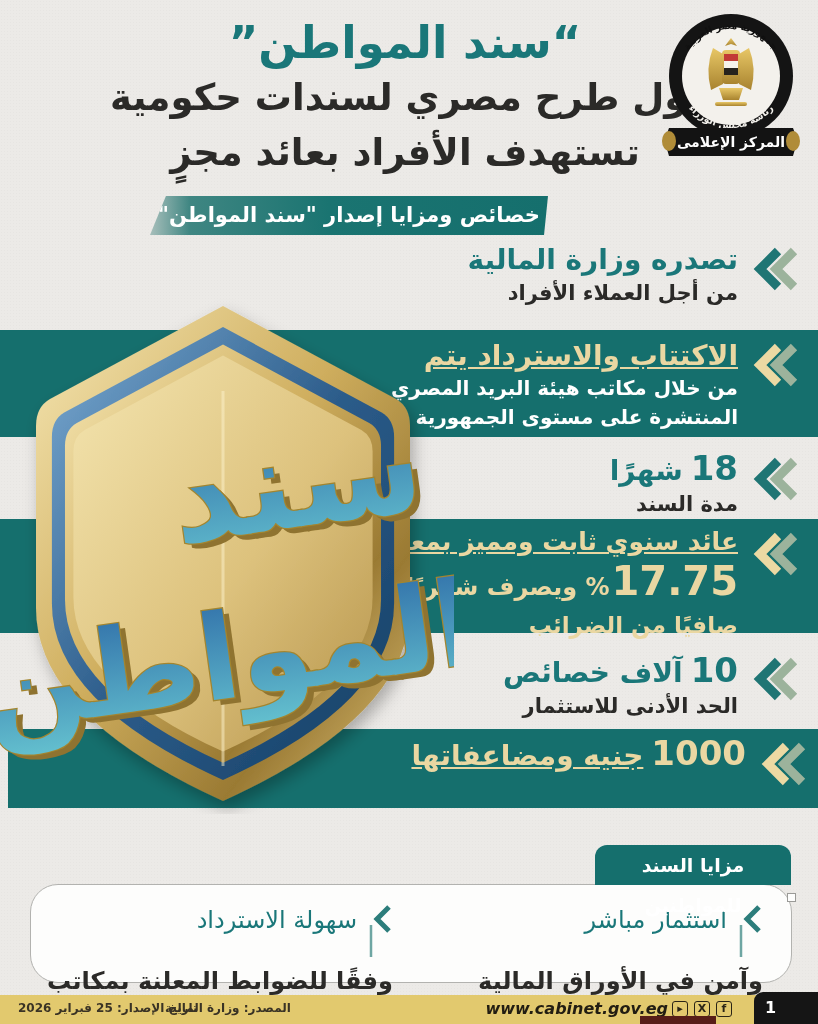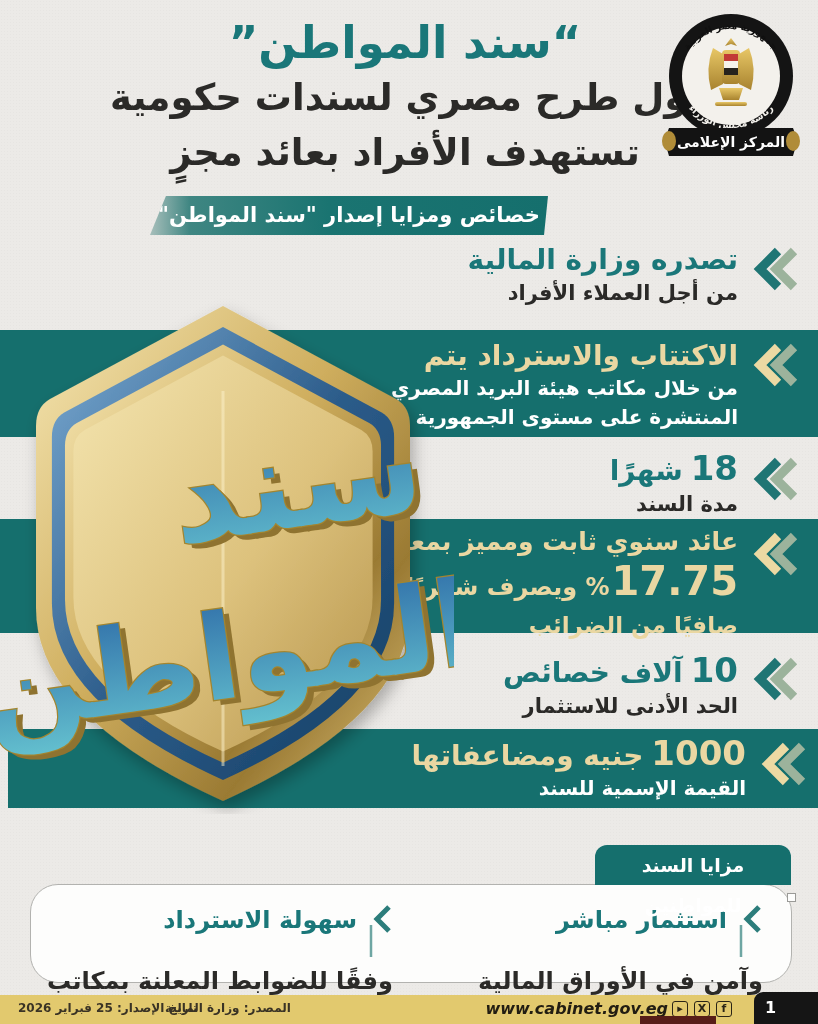--- a/index.html
+++ b/index.html
@@ -23,21 +23,21 @@
   .section-banner{position:absolute;left:150px;top:196px;width:398px;height:39px;
     background:linear-gradient(90deg,#a8bfbb 0%,#3f8682 10%,#1a7471 45%,#156f6d 100%);
     clip-path:polygon(4% 0,100% 0,99% 100%,0 100%);
     color:var(--white);font-weight:bold;font-size:21px;line-height:39px;text-align:center;direction:rtl;}
   
   .row{position:absolute;left:0;width:818px;direction:rtl;text-align:right;}
   .row .txt{padding:0 80px 0 20px;}
   .band{background:var(--teal-dark);}
   .chev{position:absolute;right:18px;}
   .h-teal{color:var(--teal-text);font-weight:bold;font-size:28px;line-height:36px;}
-  .h-gold{color:var(--gold-text);font-weight:bold;font-size:28px;line-height:36px;}
+  .h-gold{color:var(--gold-text);font-weight:bold;font-size:28px;line-height:36px;text-decoration:underline;}
   .sub-ink{color:var(--ink);font-weight:bold;font-size:21px;line-height:30px;}
   .sub-white{color:var(--white);font-weight:bold;font-size:20px;line-height:29px;}
   .sub-gold{color:var(--gold-text);font-weight:bold;font-size:23px;line-height:32px;}
   .bignum{font-size:34px;display:inline-block;vertical-align:baseline;margin-left:8px;}
   .rate-num{font-size:40px;font-weight:bold;display:inline-block;vertical-align:baseline;}
   .rate-tail{display:inline-block;font-size:24px;font-weight:bold;direction:rtl;margin-right:2px;}
   #row1{top:242px;height:80px;} #row1 .chev{top:4px;}
   #row2{top:330px;height:107px;padding-top:8px;} #row2 .chev{top:12px;}
   #row3{top:450px;height:64px;} #row3 .chev{top:6px;}
   #row4{top:519px;height:114px;padding-top:6px;} #row4 .chev{top:12px;}
@@ -49,21 +49,21 @@
   
   .benefit-tab{position:absolute;right:27px;top:845px;width:196px;height:40px;z-index:2;
     background:var(--teal-dark);border-radius:12px 12px 0 0;color:var(--white);
     font-size:19px;font-weight:bold;line-height:40px;text-align:center;direction:rtl;}
   .benefit-card{position:absolute;left:30px;top:884px;width:762px;height:99px;
     background:#fdfdfc;border:1.5px solid var(--card-border);border-radius:28px;}
   .deco-square{position:absolute;right:-5px;top:8px;width:9px;height:9px;background:#fdfdfc;
     border:1px solid #9a9a97;}
   .bitem{position:absolute;top:18px;width:370px;text-align:right;direction:rtl;}
   .bitem.first{right:28px;} .bitem.second{right:398px;}
-  .b-head{color:var(--teal-text);font-size:24px;font-weight:bold;line-height:34px;}
+  .b-head{color:var(--teal-text);font-size:24px;font-weight:normal;line-height:34px;}
   .b-sub{color:var(--ink);font-size:24px;font-weight:bold;line-height:30px;margin-top:7px;}
   .b-icon{display:inline-block;vertical-align:top;margin-right:0;margin-left:10px;}
   
   .footer{position:absolute;left:0;top:995px;width:818px;height:29px;background:var(--footer-gold);padding-left:43px;}
   .f-date{position:absolute;left:18px;top:6px;font-size:12px;font-weight:bold;color:#3a3325;direction:rtl;}
   .f-source{position:absolute;left:165px;top:6px;font-size:12px;font-weight:bold;color:#3a3325;direction:rtl;}
   .f-site{position:absolute;right:150px;top:4px;font-size:16px;font-weight:bold;color:#221d12;font-style:italic;}
   .f-social{position:absolute;right:86px;top:6px;display:flex;gap:6px;flex-direction:row-reverse;}
   .s-ico{width:16px;height:16px;border:1.6px solid #2a2416;border-radius:3px;color:#2a2416;
     font-size:11px;font-weight:bold;line-height:14px;text-align:center;}
@@ -179,21 +179,20 @@
     </div>
   </div>
 
   <div class="row band" id="row6">
     <svg class="chev" width="48" height="46" viewBox="0 0 48 46">
       <polyline points="42,5 24,23 42,41" fill="none" stroke="#9cb39c" stroke-width="9"></polyline>
       <polyline points="26,5 8,23 26,41" fill="none" stroke="#ecd9a3" stroke-width="9"></polyline>
     </svg>
     <div class="txt">
       <div class="h-gold"><span class="bignum">1000</span><span>جنيه ومضاعفاتها</span></div>
-      <div class="sub-white">القيمة الإسمية للسند</div>
     </div>
   </div>
 
   <svg class="shield" viewBox="0 0 458 518">
     <defs>
       <linearGradient id="sGold" x1="0" y1="0" x2="1" y2="1">
         <stop offset="0" stop-color="#f6e7b4"></stop>
           <stop offset="0.45" stop-color="#cfae5e"></stop>
         <stop offset="0.75" stop-color="#9a7a33"></stop>
           <stop offset="1" stop-color="#e0c47c"></stop>

